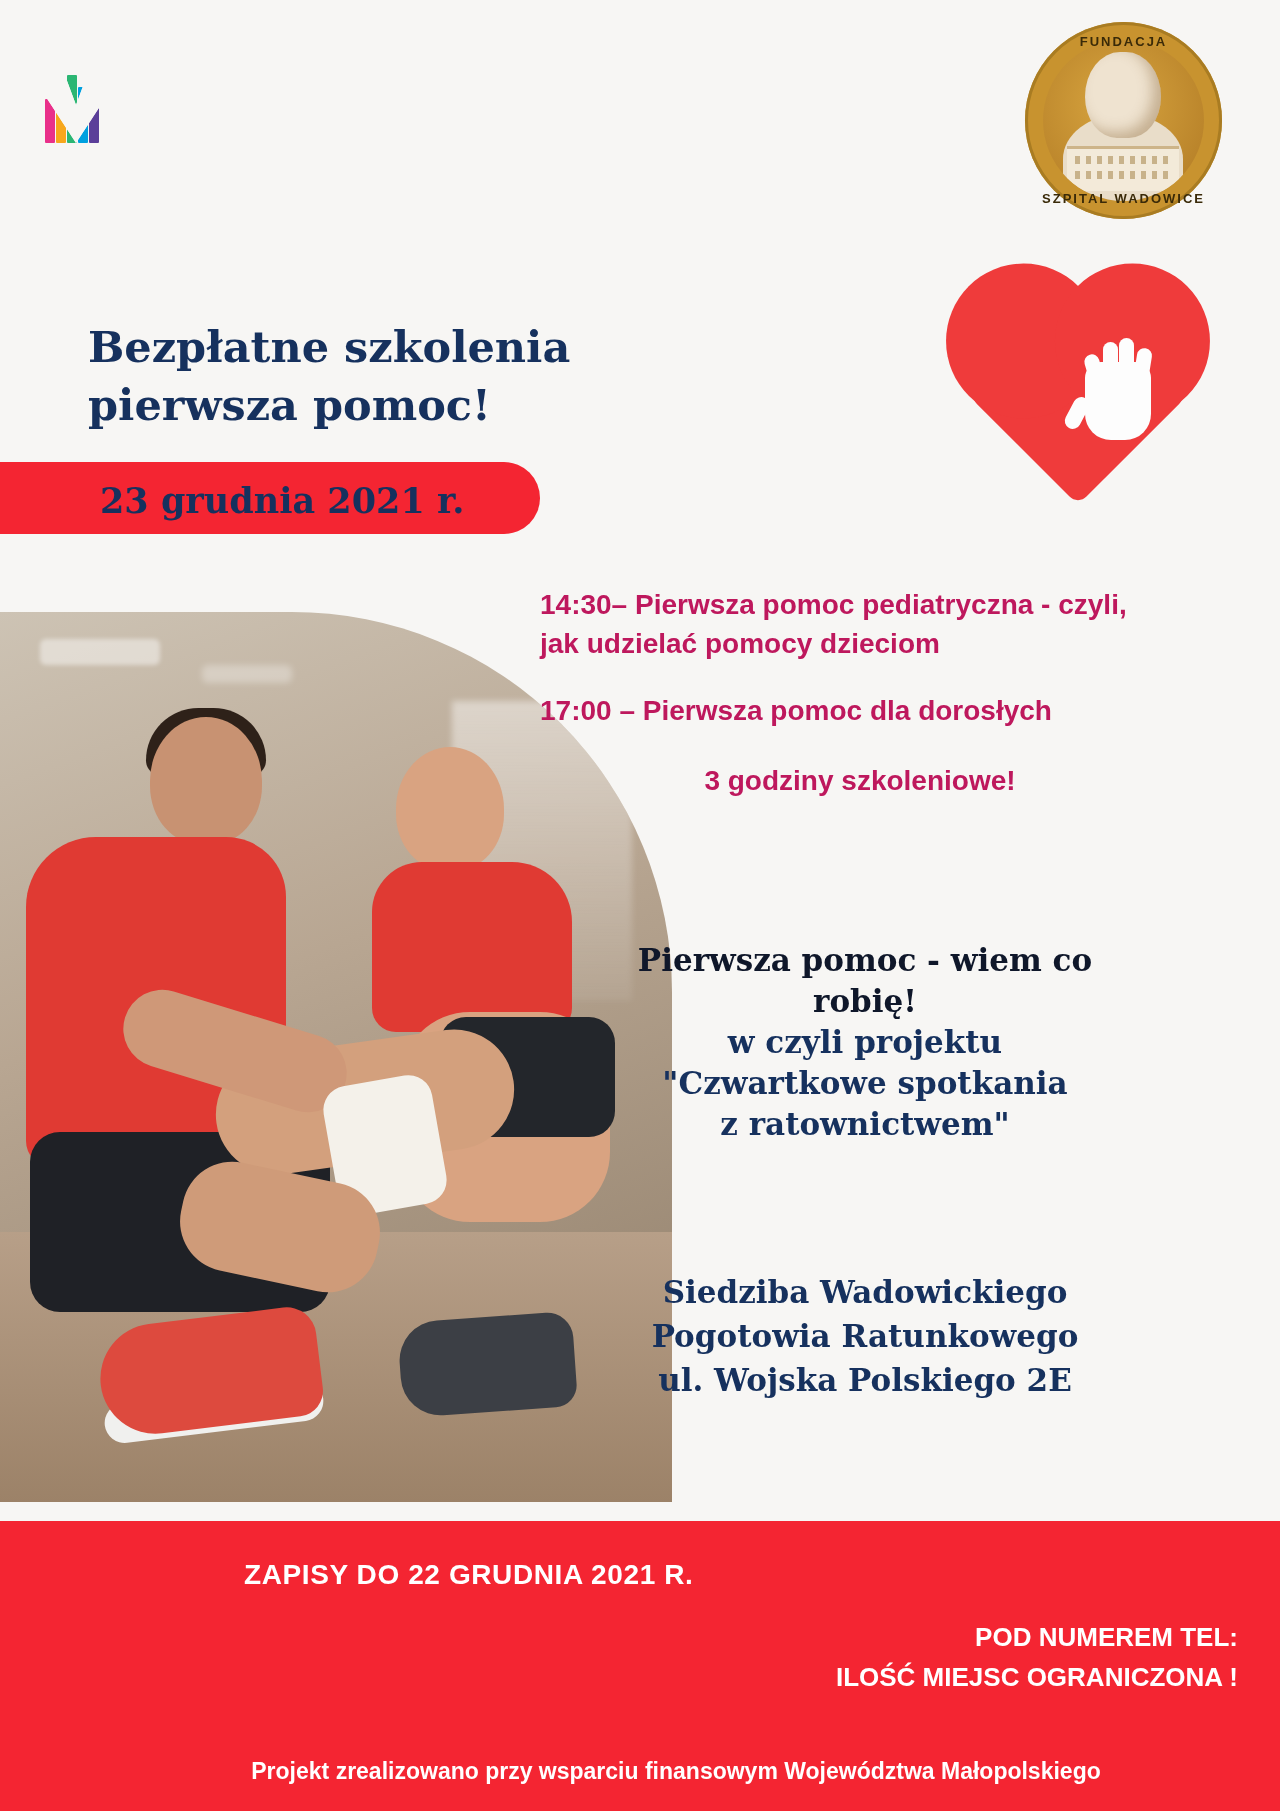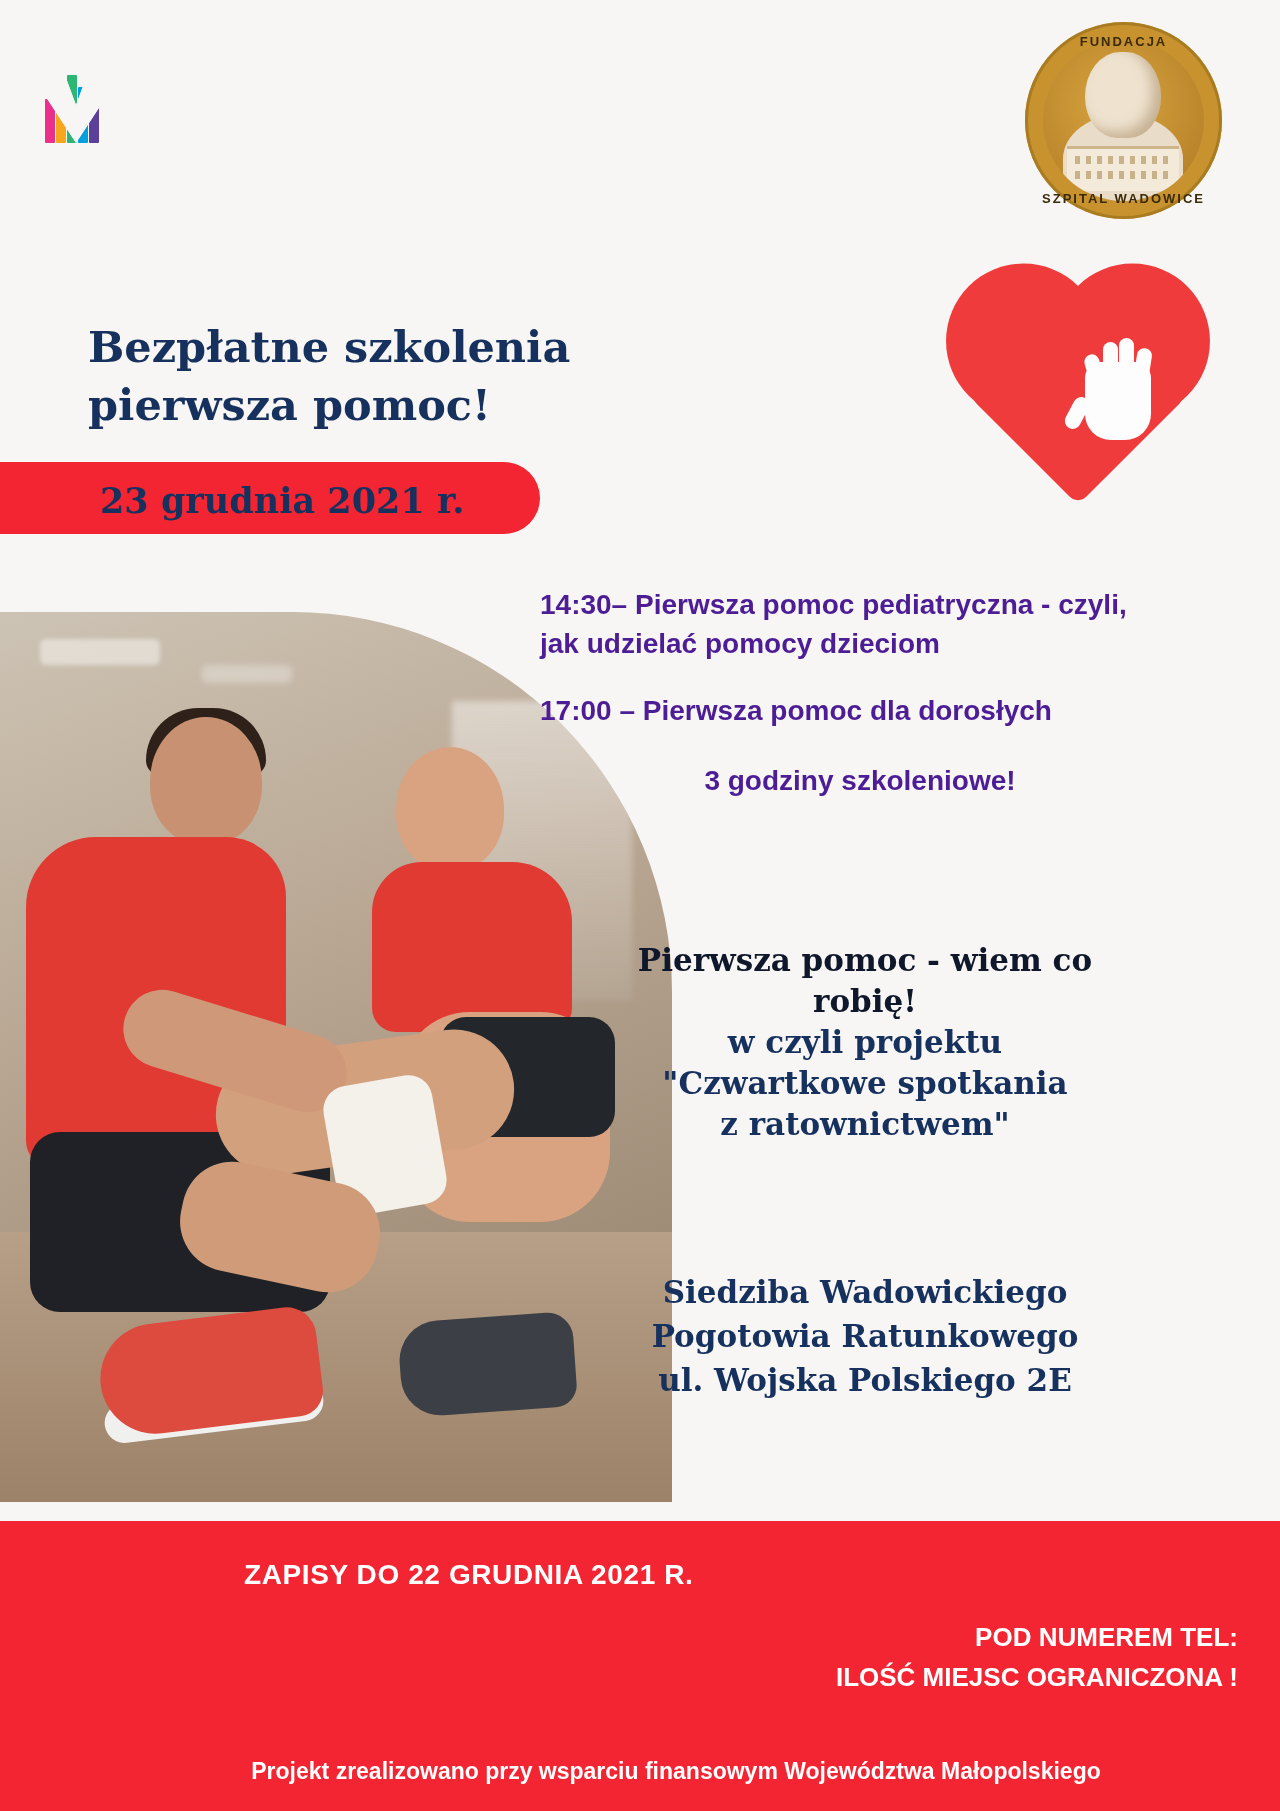--- a/index.html
+++ b/index.html
@@ -373,21 +373,21 @@
     border-radius: 40px 26px 22px 40px;
     transform: rotate(-4deg);
   }
 
   
   .schedule {
     position: absolute;
     left: 540px;
     top: 585px;
     width: 640px;
-    color: #4c1d95;
+    color: #be185d;
     font-family: "Liberation Sans", sans-serif;
     font-weight: bold;
     font-size: 28px;
     line-height: 1.4;
   }
   .schedule .line1 { white-space: pre-line; }
   .schedule .line2 { margin-top: 28px; }
   .schedule .line3 { margin-top: 30px; text-align: center; }
 
   .project-block {

